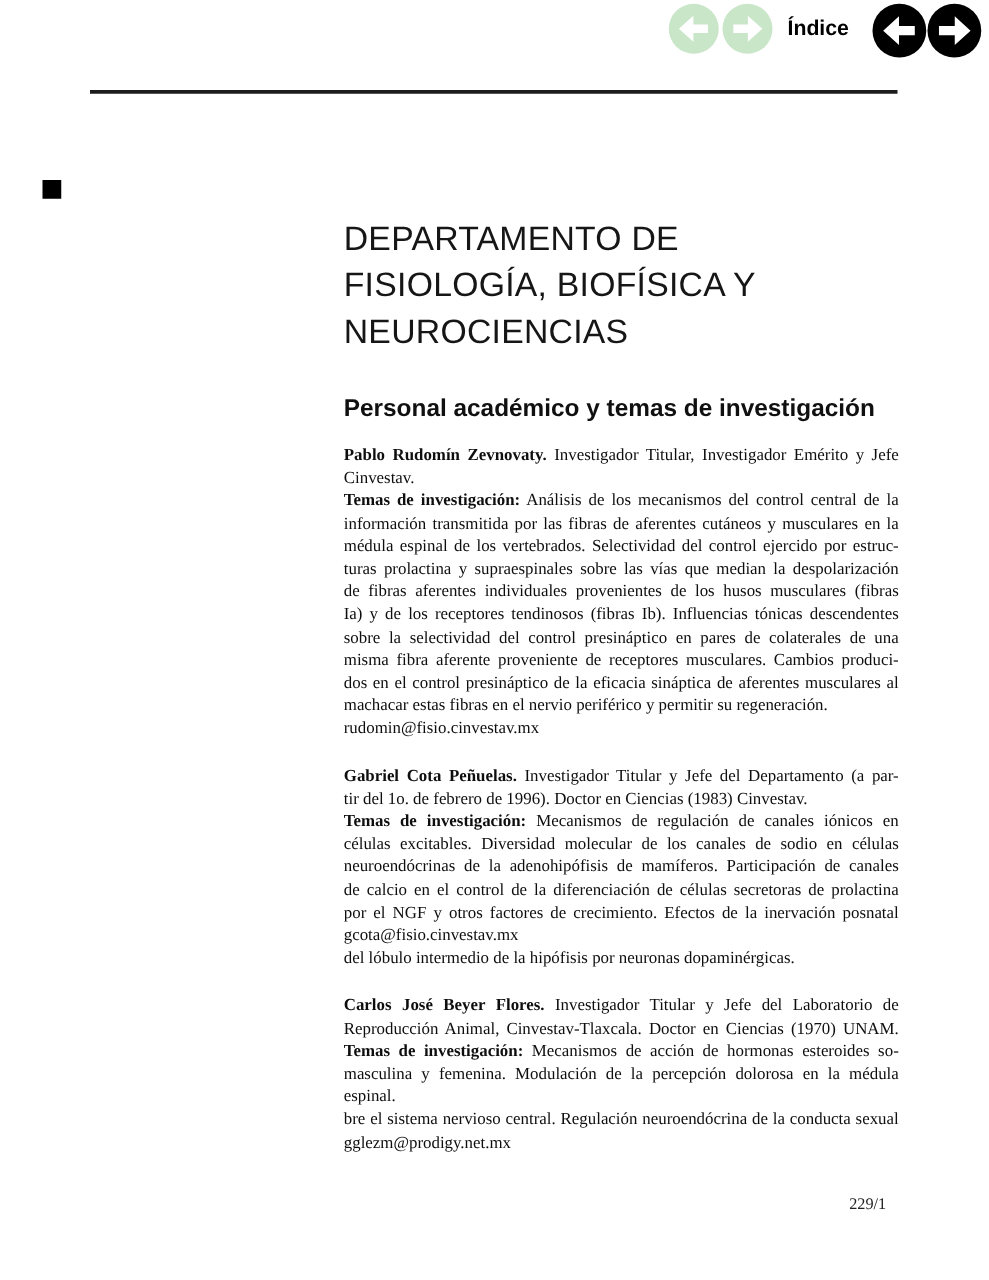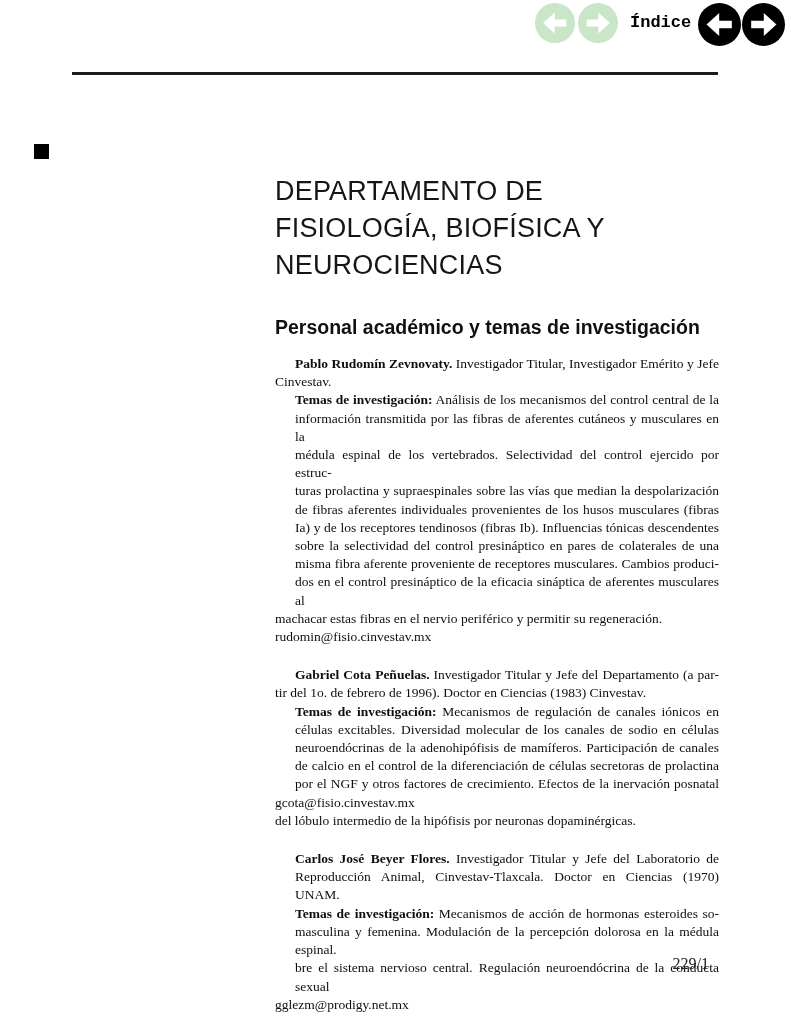--- a/index.html
+++ b/index.html
@@ -20,23 +20,23 @@
   }
   .nav-btn svg { display:block; }
   .nav-green { width: 40px; height: 40px; top: 3px; background: var(--accent-green, #c9e6c9); }
   .nav-black { width: 43px; height: 43px; top: 3px; background: var(--accent-black, #000); }
   #nav-green-back  { left: 535px; }
   #nav-green-fwd   { left: 578px; }
   #nav-black-back  { left: 698px; }
   #nav-black-fwd   { left: 742px; }
   #index-label {
     position: absolute; left: 630px; top: 13px; width: 60px;
-    font-family: Liberation Mono, monospace;
+    font-family: Liberation Sans, sans-serif;
     font-weight: bold; font-size: 17px; color: #000;
-    text-align: center; cursor: pointer;
+    cursor: pointer;
   }
   
   #header-rule {
     position: absolute; left: 72px; top: 72px;
     width: 646px; height: 3px; background: #1c1c1c;
   }
   
   #section-marker {
     position: absolute; left: 34px; top: 144px;
     width: 15px; height: 15px; background: #000;
@@ -53,26 +53,26 @@
     font-family: "Liberation Sans", sans-serif;
     font-weight: bold; font-size: 19.5px; color: #101010;
   }
   
   #body-col {
     position: absolute; left: 275px; top: 355px; width: 444px;
     font-size: 13.5px; line-height: 18.2px; color: #0e0e0e;
   }
   .para + .para { margin-top: 20px; }
   .line { text-align: justify; }
-  .line.just { text-align-last: justify; margin-left: 20px; }
+  .line.just { text-align-last: justify; }
   .line b { font-weight: bold; }
   
   #page-number {
     position: absolute; right: 82px; top: 955px;
-    font-size: 16px; color: #222;
+    font-size: 13px; color: #222;
   }
 </style>
 </head>
 <body>
 
 <div id="page">
 
   <div class="nav-btn nav-green" id="nav-green-back">
     <span>
       <svg width="34" height="34" viewBox="0 0 24 24">

